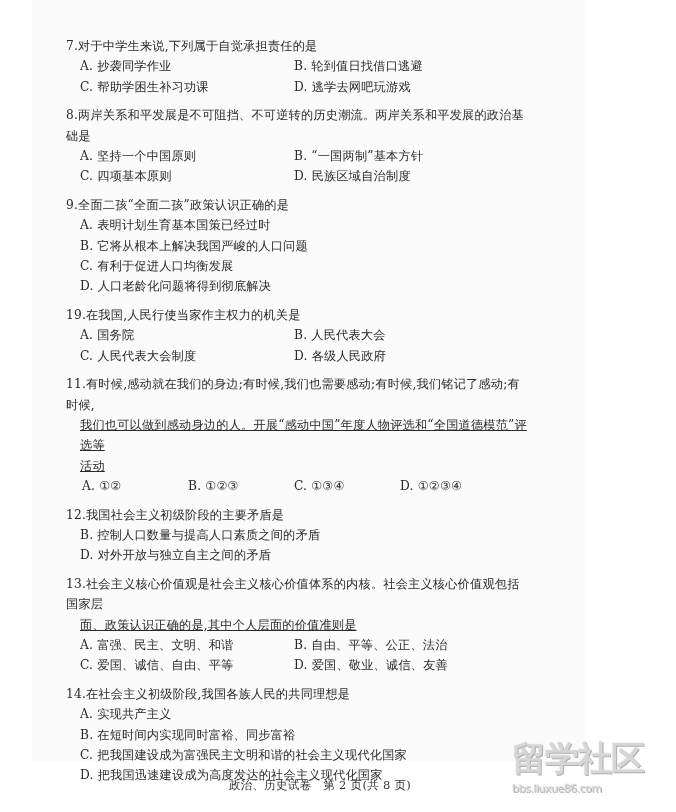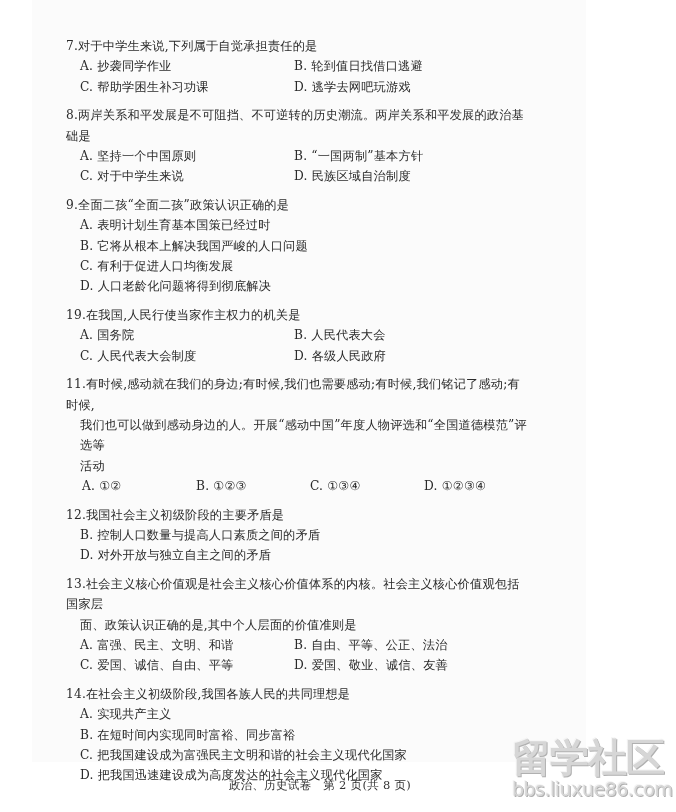--- a/index.html
+++ b/index.html
@@ -11,40 +11,40 @@
   .page {
     position: absolute; left: 32px; top: 0; width: 554px; height: 762px;
     background: #fbfbfb;
   }
   .content {
     position: absolute; left: 58px; top: 28px; width: 480px;
     font-size: 12.2px; line-height: 20.4px; letter-spacing: 0.2px;
   }
   .q { margin: 8px; }
   .stem { display: block; padding-left: 0; }
-  .cont { display: block; padding-left: 14px; }
+  .cont { display: block; padding-left: 14px; text-decoration: underline; }
   .opts2 { display: flex; flex-wrap: wrap; padding-left: 14px; }
   .opts2 .opt { width: 214px; white-space: nowrap; }
   .opts1 { padding-left: 14px; }
   .opts1 .opt { display: block; white-space: nowrap; }
-  .opts4 { display: flex; padding-left: 16px; justify-content: space-between; }
+  .opts4 { display: flex; padding-left: 16px; }
   .opts4 .opt { width: 106px; white-space: nowrap; }
   .stmts { padding-left: 14px; }
   .footer {
     position: absolute; left: 0; width: 676px; top: 778px; text-align: center;
     font-size: 11.5px; color: #333; letter-spacing: 0.3px;
   }
   .footer span { margin-left: -36px; }
   .watermark {
     position: absolute; left: 512px; top: 738px; width: 160px; height: 68px;
     color: #d6d6d6; text-shadow: 1px 1px 0 #b0b0b0, -1px -1px 0 #f5f5f5;
     font-family: "DejaVu Sans", sans-serif;
   }
-  .wm-cn { font-size: 39px; font-weight: bold; letter-spacing: -1px; line-height: 40px; }
-  .wm-url { font-size: 19px; letter-spacing: -0.5px; line-height: 22px; }
+  .wm-cn { font-size: 34px; font-weight: bold; letter-spacing: -1px; line-height: 40px; }
+  .wm-url { font-size: 11px; letter-spacing: -0.5px; line-height: 22px; }
 </style>
 </head>
 <body>
 
 <div class="page"></div>
 
 <div class="content">
 
   <div class="q">
     <span class="stem"><span>7.</span><span>对于中学生来说,下列属于自觉承担责任的是</span></span>
@@ -54,21 +54,21 @@
       <span class="opt">C. 帮助学困生补习功课</span>
       <span class="opt">D. 逃学去网吧玩游戏</span>
     </div>
   </div>
 
   <div class="q">
     <span class="stem"><span>8.</span><span>两岸关系和平发展是不可阻挡、不可逆转的历史潮流。两岸关系和平发展的政治基础是</span></span>
     <div class="opts2">
       <span class="opt">A. 坚持一个中国原则</span>
       <span class="opt">B. “一国两制”基本方针</span>
-      <span class="opt">C. 对于中学生来说</span>
+      <span class="opt">C. 四项基本原则</span>
       <span class="opt">D. 民族区域自治制度</span>
     </div>
   </div>
 
   <div class="q">
     <span class="stem"><span>9.</span><span>全面二孩“全面二孩”政策认识正确的是</span></span>
     <div class="opts1">
       <span class="opt">A. 表明计划生育基本国策已经过时</span>
       <span class="opt">B. 它将从根本上解决我国严峻的人口问题</span>
       <span class="opt">C. 有利于促进人口均衡发展</span>

